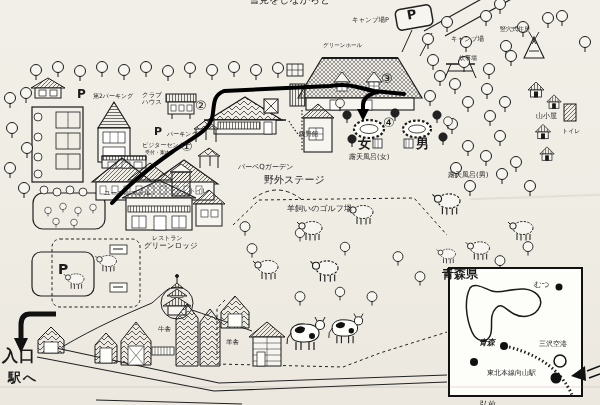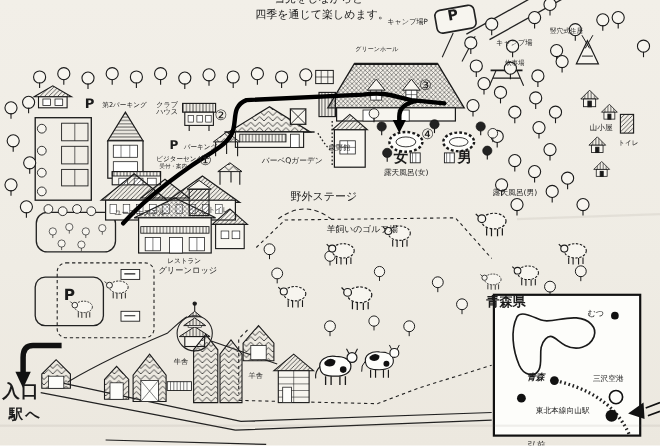--- a/index.html
+++ b/index.html
@@ -406,53 +406,52 @@
     <circle cx="504" cy="346" r="4" fill="#111"></circle>
     <circle cx="474" cy="362" r="4" fill="#111"></circle>
     <circle cx="560" cy="361" r="6" fill="#fdfdfa" stroke="#111" stroke-width="1.5"></circle>
     <circle cx="556" cy="378" r="5.5" fill="#111"></circle>
     <polygon points="585,366 571,376 586,381" fill="#111"></polygon>
     <path d="M587,371 L600,366 M589,378 L600,374" stroke="#111" stroke-width="1.5"></path>
   </g>
 </svg>
 
 <div class="lbl" style="left:249px;top:-5px;font-size:10px;">雪見をしながらと</div>
-<div class="lbl" style="left:232px;top:9px;font-size:10px;">四季を通じて楽しめます。</div>
 <div class="lbl" style="left:352px;top:17px;font-size:6.5px;">キャンプ場P</div>
 <div class="lbl" style="left:323px;top:43px;font-size:5.5px;">グリーンホール</div>
 <div class="lbl b" style="left:407px;top:8px;font-size:13px;transform:rotate(-10deg);">P</div>
 <div class="lbl" style="left:451px;top:36px;font-size:6.5px;">キャンプ場</div>
 <div class="lbl" style="left:500px;top:26px;font-size:6px;">竪穴式住居</div>
 <div class="lbl" style="left:459px;top:55px;font-size:6px;">炊事場</div>
 <div class="lbl" style="left:536px;top:113px;font-size:7px;">山小屋</div>
 <div class="lbl" style="left:562px;top:128px;font-size:6px;">トイレ</div>
 <div class="lbl b" style="left:77px;top:88px;font-size:12px;">P</div>
 <div class="lbl" style="left:93px;top:93px;font-size:6px;">第2パーキング</div>
 <div class="lbl" style="left:142px;top:92px;font-size:6.5px;">クラブ
 ハウス</div>
 <div class="lbl" style="left:195px;top:99px;font-size:13px;">②</div>
 <div class="lbl b" style="left:154px;top:126px;font-size:11px;">P</div>
 <div class="lbl" style="left:167px;top:131px;font-size:6px;">パーキング</div>
 <div class="lbl" style="left:142px;top:142px;font-size:6px;">ビジターセンター</div>
 <div class="lbl" style="left:145px;top:150px;font-size:5px;">受付・案内</div>
 <div class="lbl" style="left:181px;top:140px;font-size:13px;">①</div>
 <div class="lbl" style="left:263px;top:131px;font-size:6.5px;margin-left:36px;">牧野館</div>
-<div class="lbl" style="left:238px;top:143px;font-size:7px;">バーベQガーデン</div>
+<div class="lbl" style="left:238px;top:164px;font-size:7px;">バーベQガーデン</div>
 <div class="lbl" style="left:264px;top:175px;font-size:10px;text-align:center;">野外ステージ</div>
 <div class="lbl" style="left:189px;top:188px;font-size:6.5px;">トイレ</div>
 <div class="lbl" style="left:72px;top:190px;font-size:6.5px;margin-left:32px;">ユースホステル</div>
 <div class="lbl" style="left:152px;top:235px;font-size:6px;">レストラン</div>
 <div class="lbl" style="left:144px;top:242px;font-size:7.5px;">グリーンロッジ</div>
 <div class="lbl" style="left:381px;top:72px;font-size:13px;">③</div>
 <div class="lbl" style="left:383px;top:116px;font-size:13px;">④</div>
 <div class="lbl b" style="left:358px;top:137px;font-size:13px;">女</div>
 <div class="lbl b" style="left:416px;top:137px;font-size:13px;">男</div>
 <div class="lbl" style="left:349px;top:154px;font-size:7px;text-align:center;">露天風呂(女)</div>
 <div class="lbl" style="left:404px;top:172px;font-size:7px;padding-left:44px;">露天風呂(男)</div>
-<div class="lbl" style="left:287px;top:205px;font-size:8px;margin-left:10px;">羊飼いのゴルフ場</div>
+<div class="lbl" style="left:287px;top:205px;font-size:8px;">羊飼いのゴルフ場</div>
 <div class="lbl b" style="left:58px;top:262px;font-size:14px;">P</div>
 <div class="lbl" style="left:158px;top:326px;font-size:6.5px;">牛舎</div>
 <div class="lbl" style="left:226px;top:339px;font-size:6.5px;">羊舎</div>
 <div class="lbl b" style="left:2px;top:348px;font-size:16px;letter-spacing:1px;">入口</div>
 <div class="lbl b" style="left:8px;top:371px;font-size:13px;letter-spacing:2px;">駅へ</div>
 <div class="lbl b" style="left:442px;top:268px;font-size:12px;">青森県</div>
 <div class="lbl" style="left:534px;top:281px;font-size:7.5px;">むつ</div>
 <div class="lbl b" style="left:479px;top:339px;font-size:8px;font-style:italic;">青森</div>
 <div class="lbl" style="left:480px;top:357px;font-size:8px;margin-top:44px;">弘前</div>
 <div class="lbl" style="left:539px;top:341px;font-size:7px;">三沢空港</div>

